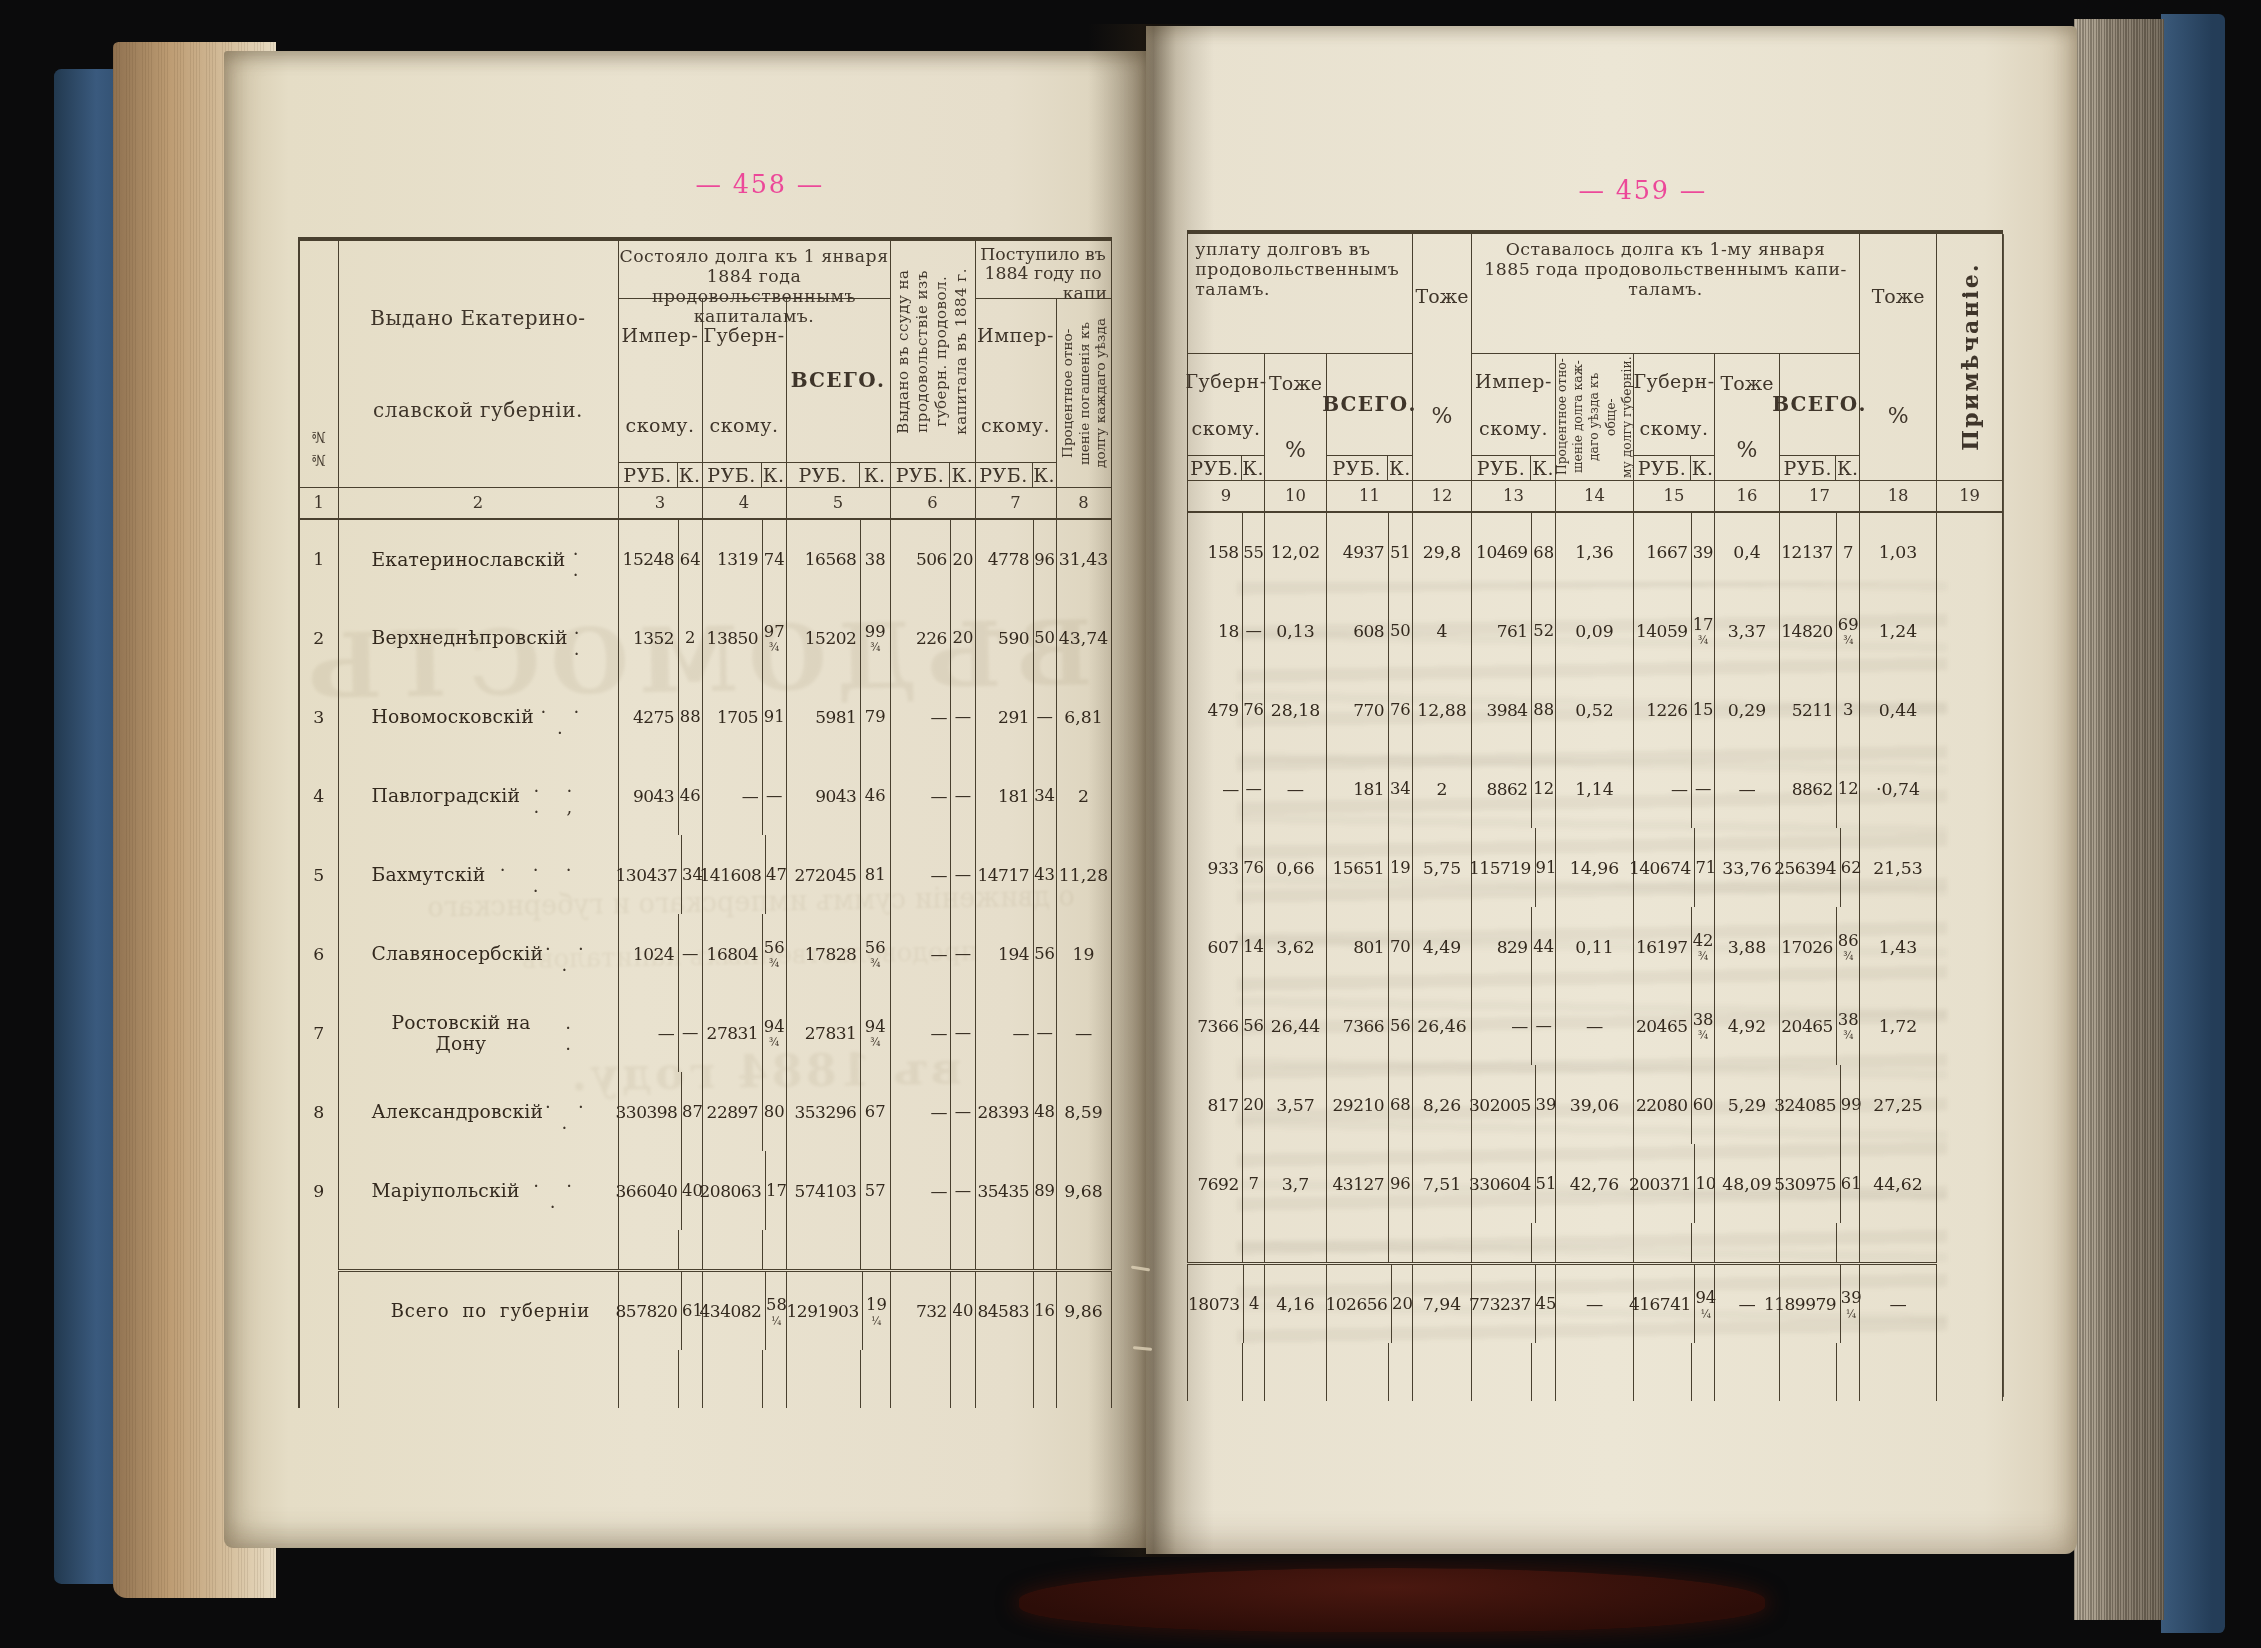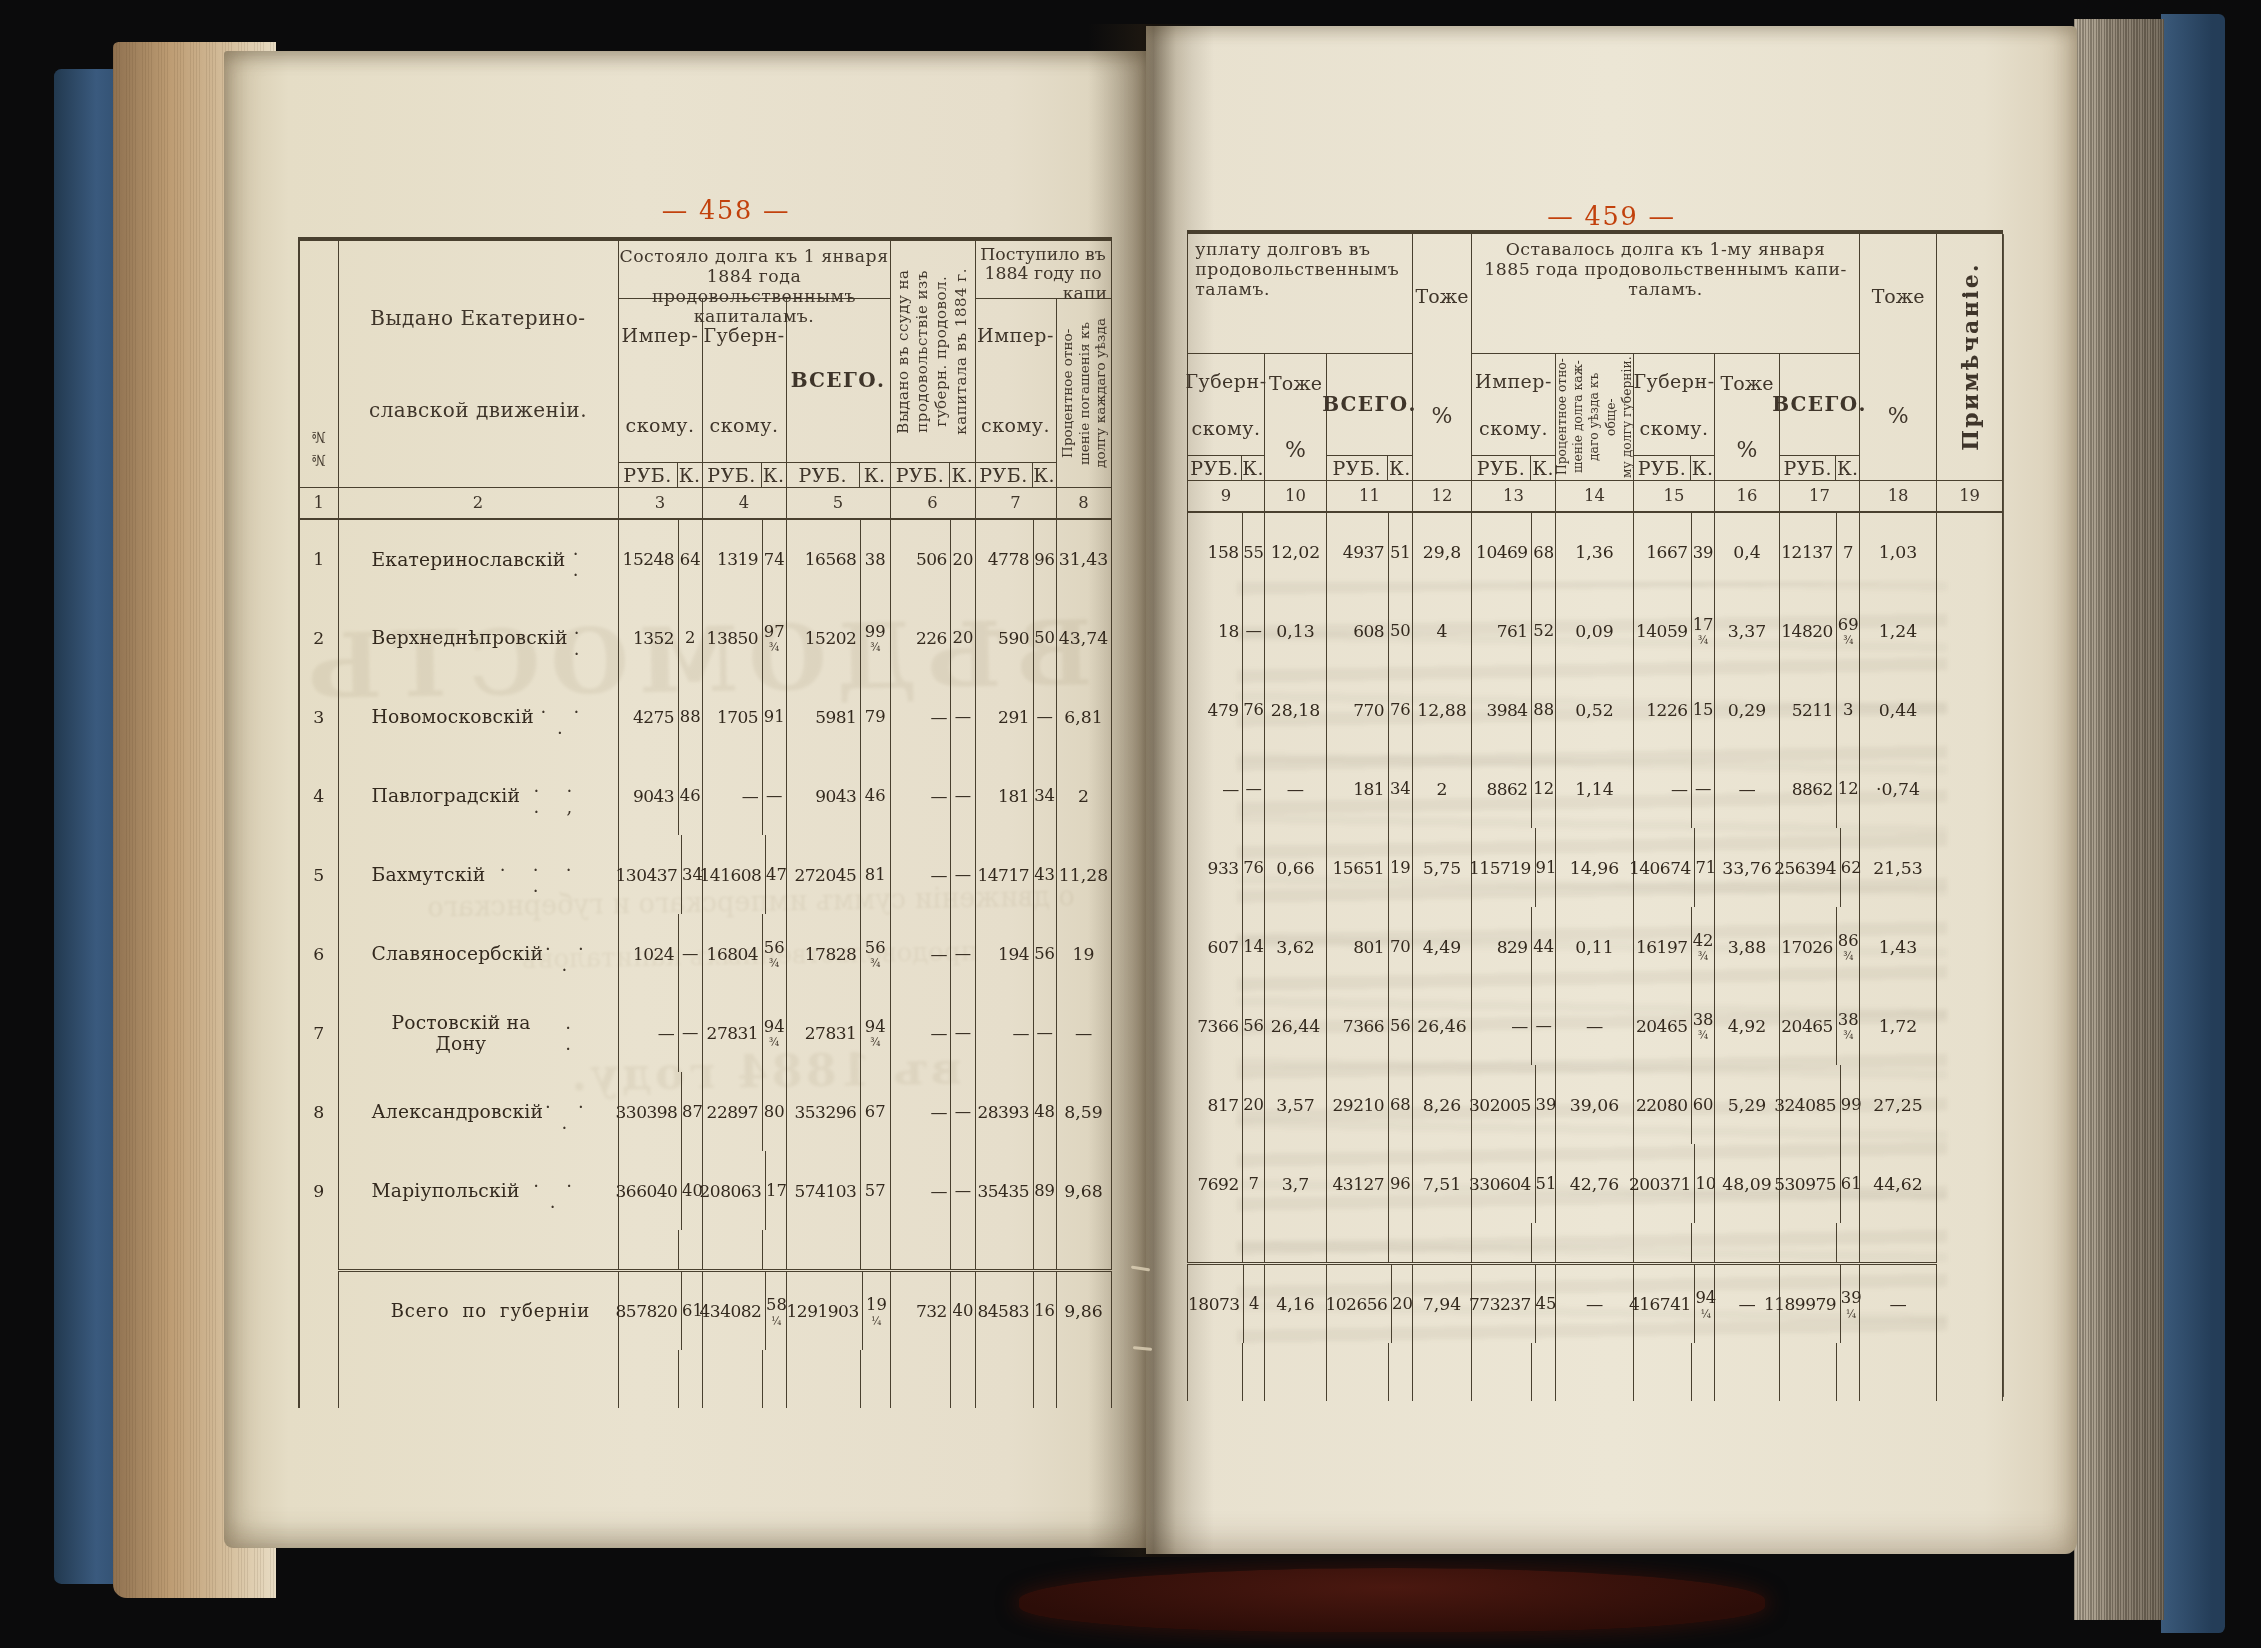--- a/index.html
+++ b/index.html
@@ -51,21 +51,21 @@
   .ghost-l2{left:378px;top:886px;width:746px;font-size:27px;opacity:.10;text-align:center;filter:blur(0.9px);}
   .ghost-l3{left:409px;top:940px;width:682px;font-size:26px;opacity:.09;text-align:center;filter:blur(0.9px);}
   .ghost-l4{left:537px;top:1046px;width:455px;font-size:44px;font-weight:bold;opacity:.10;text-align:center;letter-spacing:3.6px;}
   .ghost-noise{position:absolute;left:1237px;top:582px;width:710px;height:773px;z-index:2;pointer-events:none;
     background:
       repeating-linear-gradient(179deg,rgba(110,100,80,.07) 0 12.7px,rgba(110,100,80,0) 12.7px 44px),
       repeating-linear-gradient(181deg,rgba(110,100,80,.045) 0 9px,rgba(110,100,80,0) 9px 61px);
     filter:blur(2.3px);}
 
   
-  .pnum{position:absolute;z-index:5;font-size:25.5px;color:#c2410c;letter-spacing:1.8px;text-align:center;margin-top:26px;}
+  .pnum{position:absolute;z-index:5;font-size:25.5px;color:#ec4899;letter-spacing:1.8px;text-align:right;}
   .pnum-left{left:628px;top:169px;width:196px;}
   .pnum-right{left:1516px;top:175px;width:191px;}
 
   
   table{border-collapse:collapse;table-layout:fixed;position:absolute;z-index:5;background:transparent;}
   #tL{left:298px;top:237px;width:812px;border-top:4.1px solid var(--line);border-left:2.3px solid var(--line);border-right:0.9px solid var(--line);}
   #tR{left:1187px;top:230px;width:814px;border-top:4.1px solid var(--line);border-left:0.9px solid var(--line);border-right:1.4px solid var(--line);
       box-shadow:5px 0 0 -4.1px var(--line);}
   td{border-left:0.9px solid var(--line);position:relative;padding:0;vertical-align:middle;color:var(--ink);}
 
@@ -154,21 +154,21 @@
     <thead>
       <tr class="hr1">
         <td class="no-head" rowspan="3">
           <div class="st">
               <span class="vtext nolbl">№ №</span>
             </div>
         </td>
         <td class="uezd-head" rowspan="3">
           <div class="st g150">
             <span>Выдано Екатерино-</span>
-            <span>славской движеніи.</span>
+            <span>славской губерніи.</span>
           </div>
         </td>
         <td class="ghead gb" colspan="3">
           <div class="pre">Состояло долга къ 1 января
 1884 года продовольственнымъ
 капиталамъ.</div>
         </td>
         <td class="vhead c6 mb" rowspan="2">
           <div class="st">
               <span class="vtext pre">Выдано въ ссуду на

